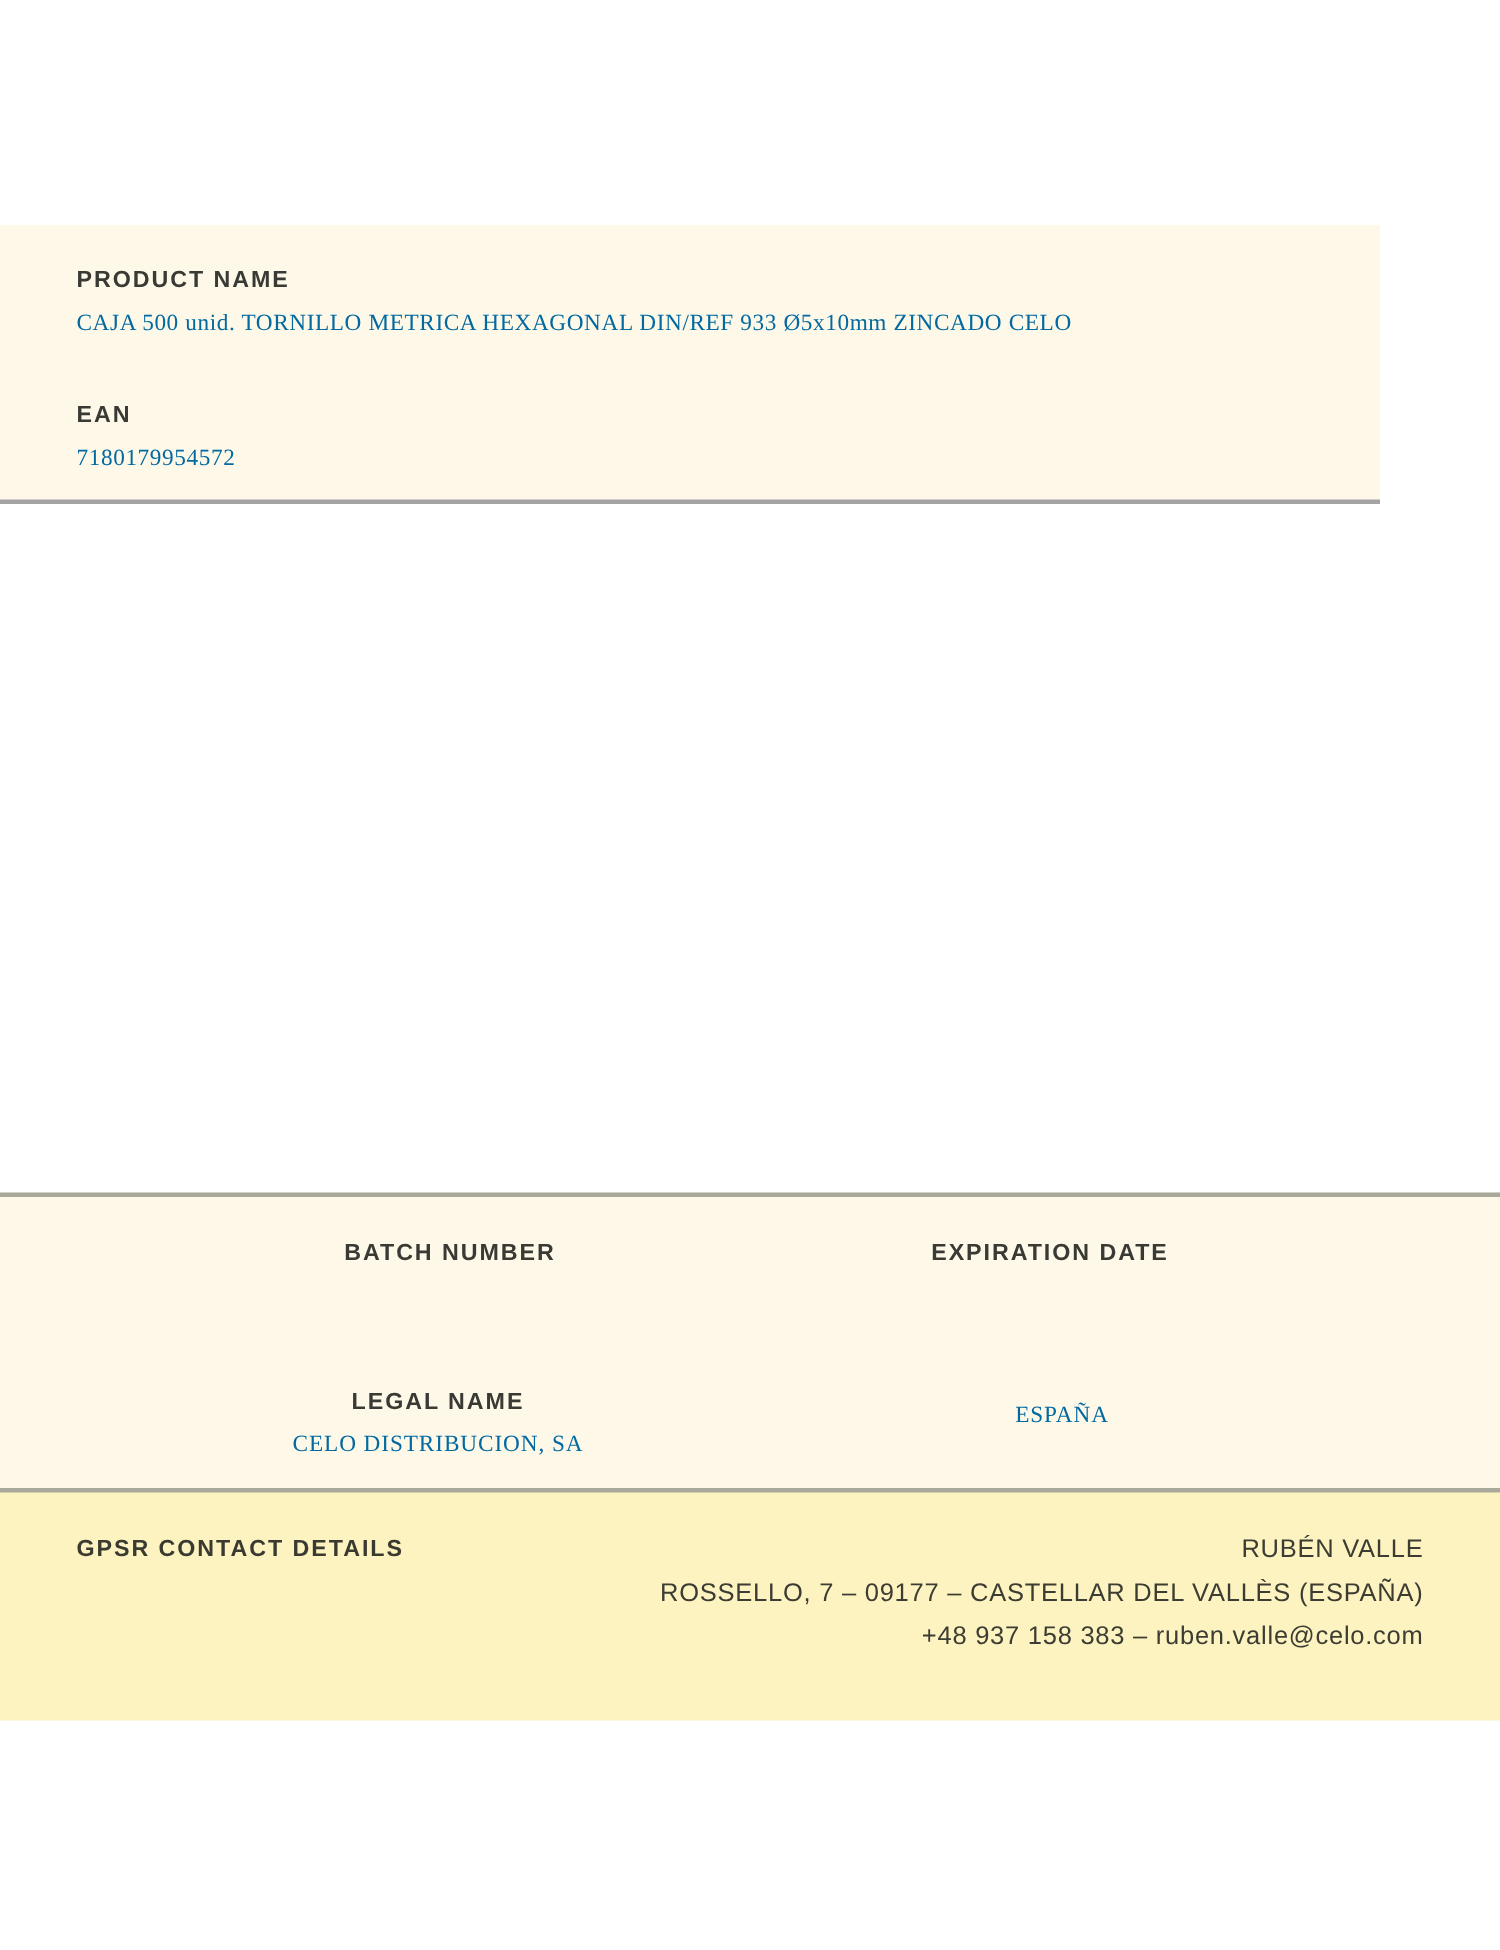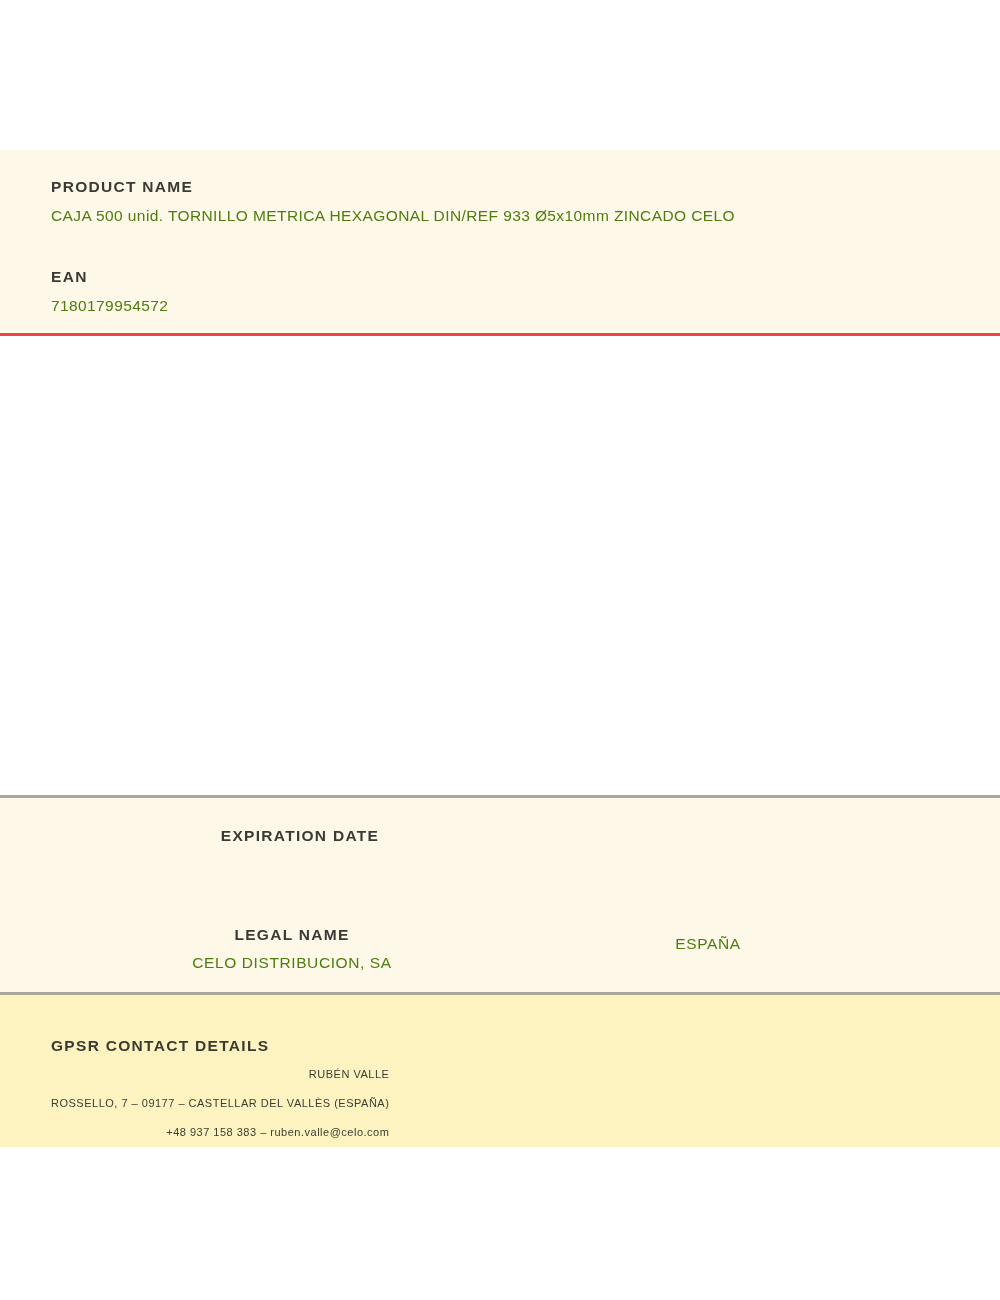--- a/index.html
+++ b/index.html
@@ -17,40 +17,41 @@
     width: 1000px;
     height: 1300px;
     background: #ffffff;
   }
 
   
   .product-section {
     position: absolute;
     top: 150px;
     left: 0;
-    width: 1000px;
+    width: 920px;
     height: 186px;
     background: #fdf8e8;
-    border-bottom: 3px solid #ef4444;
+    border-bottom: 3px solid #a3a3a3;
     padding: 27px 51px 2px 51px;
   }
   .field + .field { margin-top: 42px; }
   .label {
     font-weight: 700;
     font-size: 15.5px;
     letter-spacing: 1.3px;
     line-height: 19px;
     color: #3a3a35;
   }
   .value {
     font-size: 15.5px;
     letter-spacing: 0.4px;
     line-height: 19px;
     margin-top: 10px;
-    color: #4d7c0f;
+    color: #0369a1;
+    font-family: Liberation Serif, serif;
   }
 
   
   .batch-section {
     position: absolute;
     top: 795px;
     left: 0;
     width: 1000px;
     height: 197px;
     background: #fdf8e8;
@@ -69,37 +70,36 @@
 
   
   .gpsr-section {
     position: absolute;
     top: 992px;
     left: 0;
     width: 1000px;
     height: 155px;
     background: #fcf3c1;
     border-top: 3px solid #a9a99b;
-    padding: 41px 51px 0 51px;
+    padding: 28px 51px 0 51px;
     display: flex;
     justify-content: space-between;
     align-items: flex-start;
-    flex-direction: column;
   }
   .gpsr-label {
     font-weight: 700;
     font-size: 15.5px;
     letter-spacing: 1.3px;
     line-height: 19px;
     color: #3a3a30;
     white-space: nowrap;
   }
   .gpsr-contact {
     text-align: right;
-    font-size: 11px;
+    font-size: 17px;
     letter-spacing: 0.5px;
     line-height: 29px;
     margin-top: -5px;
     color: #3c3c32;
   }
 </style>
 </head>
 <body>
 
 <div class="page">
@@ -110,20 +110,24 @@
       <div class="value">CAJA 500 unid. TORNILLO METRICA HEXAGONAL DIN/REF 933 Ø5x10mm ZINCADO CELO</div>
     </div>
     <div class="field">
       <div class="label">EAN</div>
       <div class="value">7180179954572</div>
     </div>
   </section>
 
   <section class="batch-section">
     <div class="grid-row row1">
+      <div class="cell">
+        <div class="label">BATCH NUMBER</div>
+        <div class="value"></div>
+      </div>
       <div class="cell">
         <div class="label">EXPIRATION DATE</div>
         <div class="value"></div>
       </div>
     </div>
     <div class="grid-row row2">
       <div class="cell">
         <div class="label">LEGAL NAME</div>
         <div class="value">CELO DISTRIBUCION, SA</div>
       </div>

